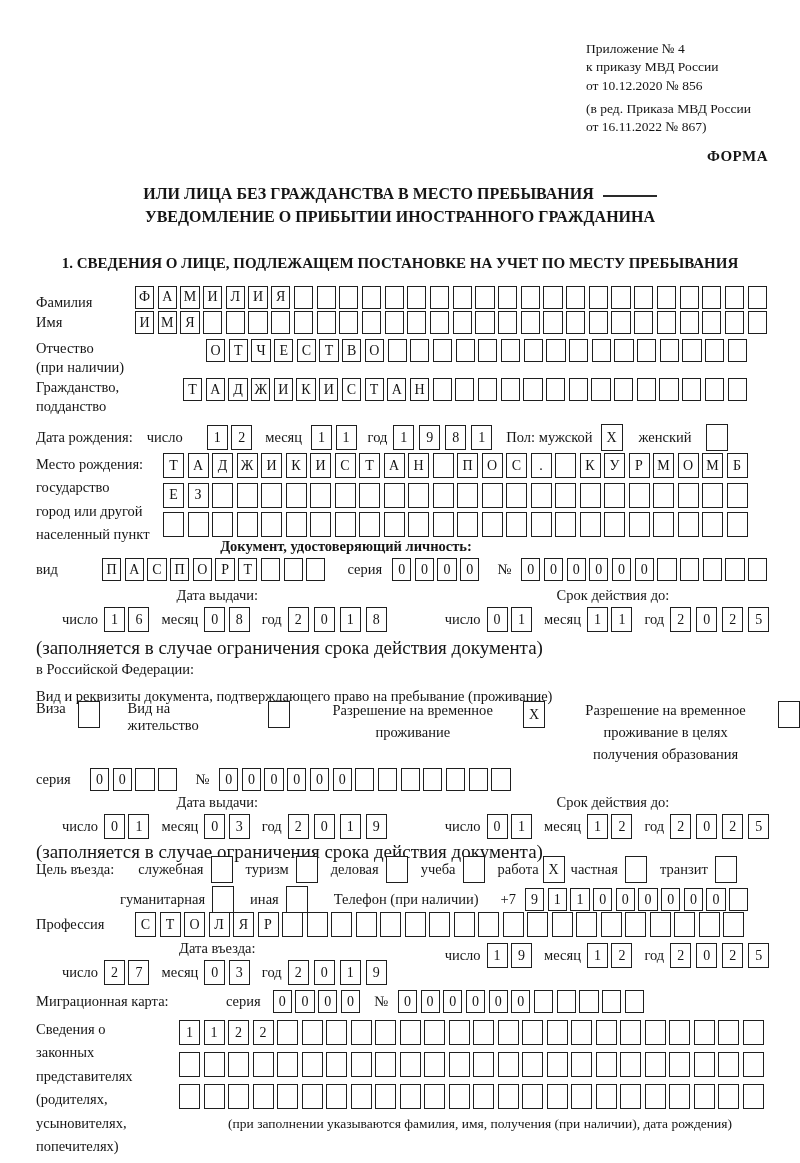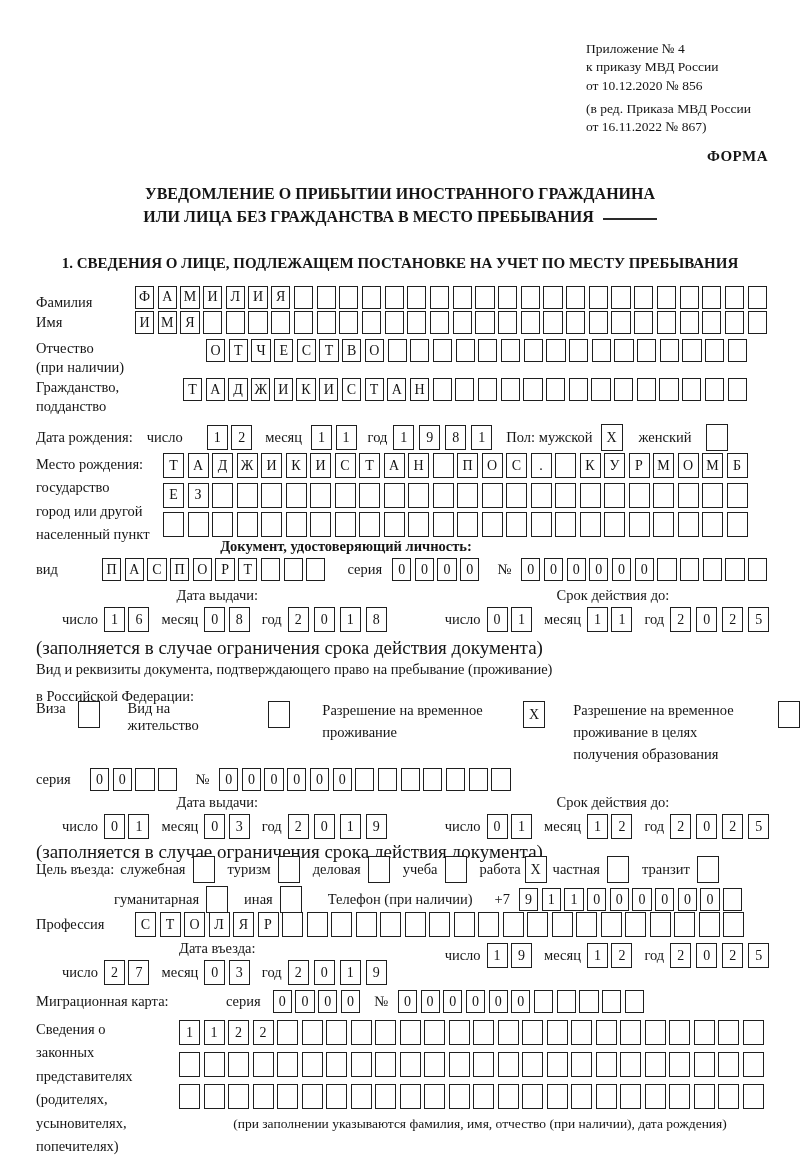--- a/index.html
+++ b/index.html
@@ -28,21 +28,21 @@
   .dgl { width:374px; }
   .dgr { flex:1; padding-left:46px; }
   .dt { text-align:center; font-size:14.5px; }
   .dline { display:flex; align-items:center; margin-top:3px; }
   .dline .sm { margin-right:6px; }
   .dline .cells { margin-right:12px; }
   .dgl .dline { padding-left:26px; }
   .note-r { font-size:19px; width:734px; }
   .intro { font-size:14.5px; line-height:1.85; }
   .permits { display:flex; align-items:flex-start; font-size:14.5px; }
-  .permits .plbl { text-align:left; line-height:1.5; }
+  .permits .plbl { text-align:center; line-height:1.5; }
   .permits .cells { margin-top:1px; }
   .purpose { display:flex; align-items:center; font-size:14.5px; white-space:nowrap; }
   .purpose .cells { margin-left:7px; margin-right:13px; }
   .rep-note { font-size:13.5px; text-align:center; }
 </style>
 </head>
 <body>
 
 <div class="page">
 
@@ -50,22 +50,22 @@
     <div>Приложение № 4</div>
     <div>к приказу МВД России</div>
     <div>от 10.12.2020 № 856</div>
     <div class="gap">(в ред. Приказа МВД России</div>
     <div>от 16.11.2022 № 867)</div>
   </div>
 
   <div class="abs forma" style="left:0; top:148px; width:768px;">ФОРМА</div>
 
   <div class="abs title" style="left:0; top:182px; width:800px;">
+    <div><span>ИЛИ ЛИЦА БЕЗ ГРАЖДАНСТВА В МЕСТО ПРЕБЫВАНИЯ</span><span class="blank"></span></div>
     <div>УВЕДОМЛЕНИЕ О ПРИБЫТИИ ИНОСТРАННОГО ГРАЖДАНИНА</div>
-    <div><span>ИЛИ ЛИЦА БЕЗ ГРАЖДАНСТВА В МЕСТО ПРЕБЫВАНИЯ</span><span class="blank"></span></div>
   </div>
 
   <div class="abs sec" style="left:0; top:247px; width:800px;">1. СВЕДЕНИЯ О ЛИЦЕ, ПОДЛЕЖАЩЕМ ПОСТАНОВКЕ НА УЧЕТ ПО МЕСТУ ПРЕБЫВАНИЯ</div>
 
   <div class="abs f-row" style="left:36px; top:283px;">
     <div class="f-lbl" style="width:99px;margin-top:10px;">Фамилия</div>
     <div class="cells">
         <span class="cell">Ф</span>
         <span class="cell">А</span>
         <span class="cell">М</span>
@@ -397,22 +397,22 @@
             <span class="cell">0</span>
             <span class="cell">2</span>
             <span class="cell">5</span>
           </span>
       </div>
     </div>
   </div>
   <div class="abs note-r" style="left:36px; top:637px;">(заполняется в случае ограничения срока действия документа)</div>
 
   <div class="abs intro" style="left:36px; top:656px;">
+    <div>в Российской Федерации:</div>
     <div>Вид и реквизиты документа, подтверждающего право на пребывание (проживание)</div>
-    <div>в Российской Федерации:</div>
   </div>
 
   <div class="abs permits" style="left:36px; top:700px;gap:8px;">
     <span>Виза</span>
     <span class="cells chk" style="margin-left:4px;">
         <span class="cell"></span>
       </span>
     <span style="margin-left:20px;">Вид на жительство</span>
     <span class="cells chk" style="margin-left:16px;">
         <span class="cell"></span>
@@ -503,21 +503,21 @@
             <span class="cell">2</span>
             <span class="cell">5</span>
           </span>
       </div>
     </div>
   </div>
   <div class="abs note-r" style="left:36px; top:841px;">(заполняется в случае ограничения срока действия документа)</div>
 
   <div class="abs purpose" style="left:36px; top:856px;">
     <span>Цель въезда:</span>
-    <span style="margin-left:6px;">служебная</span>
+    <span style="margin-left:24px;">служебная</span>
     <span class="cells chk">
         <span class="cell"></span>
       </span>
     <span>туризм</span>
     <span class="cells chk">
         <span class="cell"></span>
       </span>
     <span>деловая</span>
     <span class="cells chk">
         <span class="cell"></span>
@@ -533,21 +533,21 @@
     <span>частная</span>
     <span class="cells chk">
         <span class="cell"></span>
       </span>
     <span>транзит</span>
     <span class="cells chk" style="margin-right:0;">
         <span class="cell"></span>
       </span>
   </div>
 
-  <div class="abs purpose" style="left:114px; top:886px;text-align:right;">
+  <div class="abs purpose" style="left:120px; top:886px;text-align:right;">
     <span>гуманитарная</span>
     <span class="cells chk" style="margin-right:16px;">
         <span class="cell"></span>
       </span>
     <span>иная</span>
     <span class="cells chk" style="margin-right:26px;">
         <span class="cell"></span>
       </span>
     <span>Телефон (при наличии)</span>
     <span style="margin:0 9px 0 22px;">+7</span>
@@ -751,15 +751,15 @@
           <span class="cell"></span>
           <span class="cell"></span>
           <span class="cell"></span>
           <span class="cell"></span>
           <span class="cell"></span>
           <span class="cell"></span>
         </div>
     </div>
   </div>
 
-  <div class="abs rep-note" style="left:180px; top:1116px; width:600px;">(при заполнении указываются фамилия, имя, отчество (при наличии), дата рождения)</div>
+  <div class="abs rep-note" style="left:180px; top:1116px; width:600px;">(при заполнении указываются фамилия, имя, получения (при наличии), дата рождения)</div>
 
 </div>
 
 </body></html>

